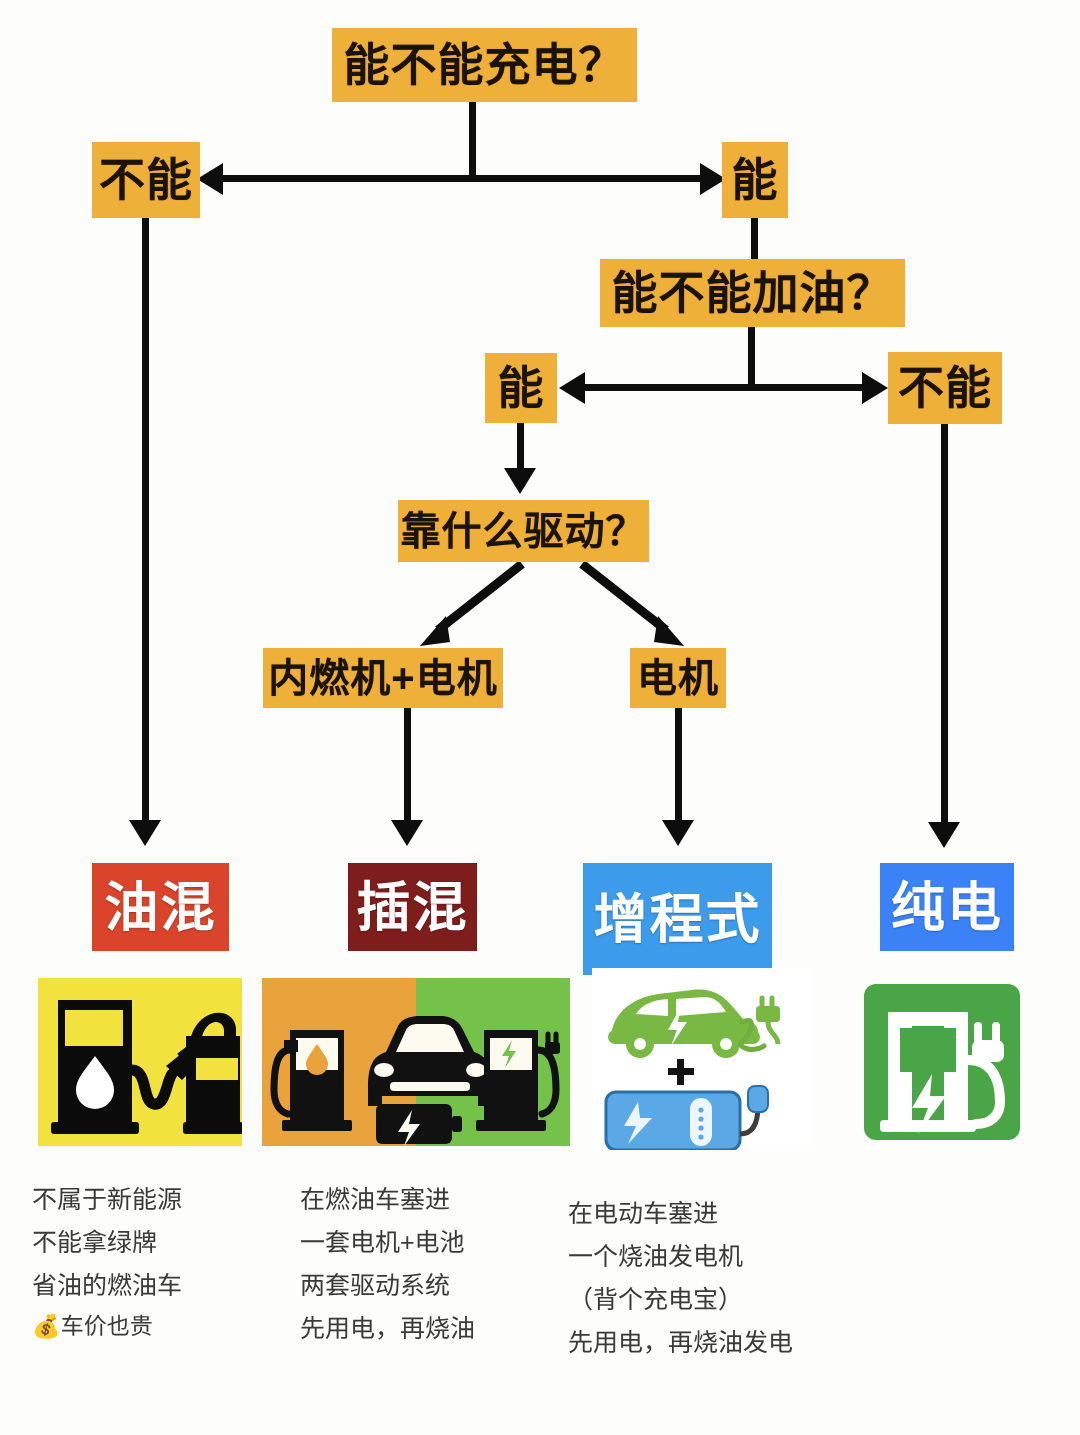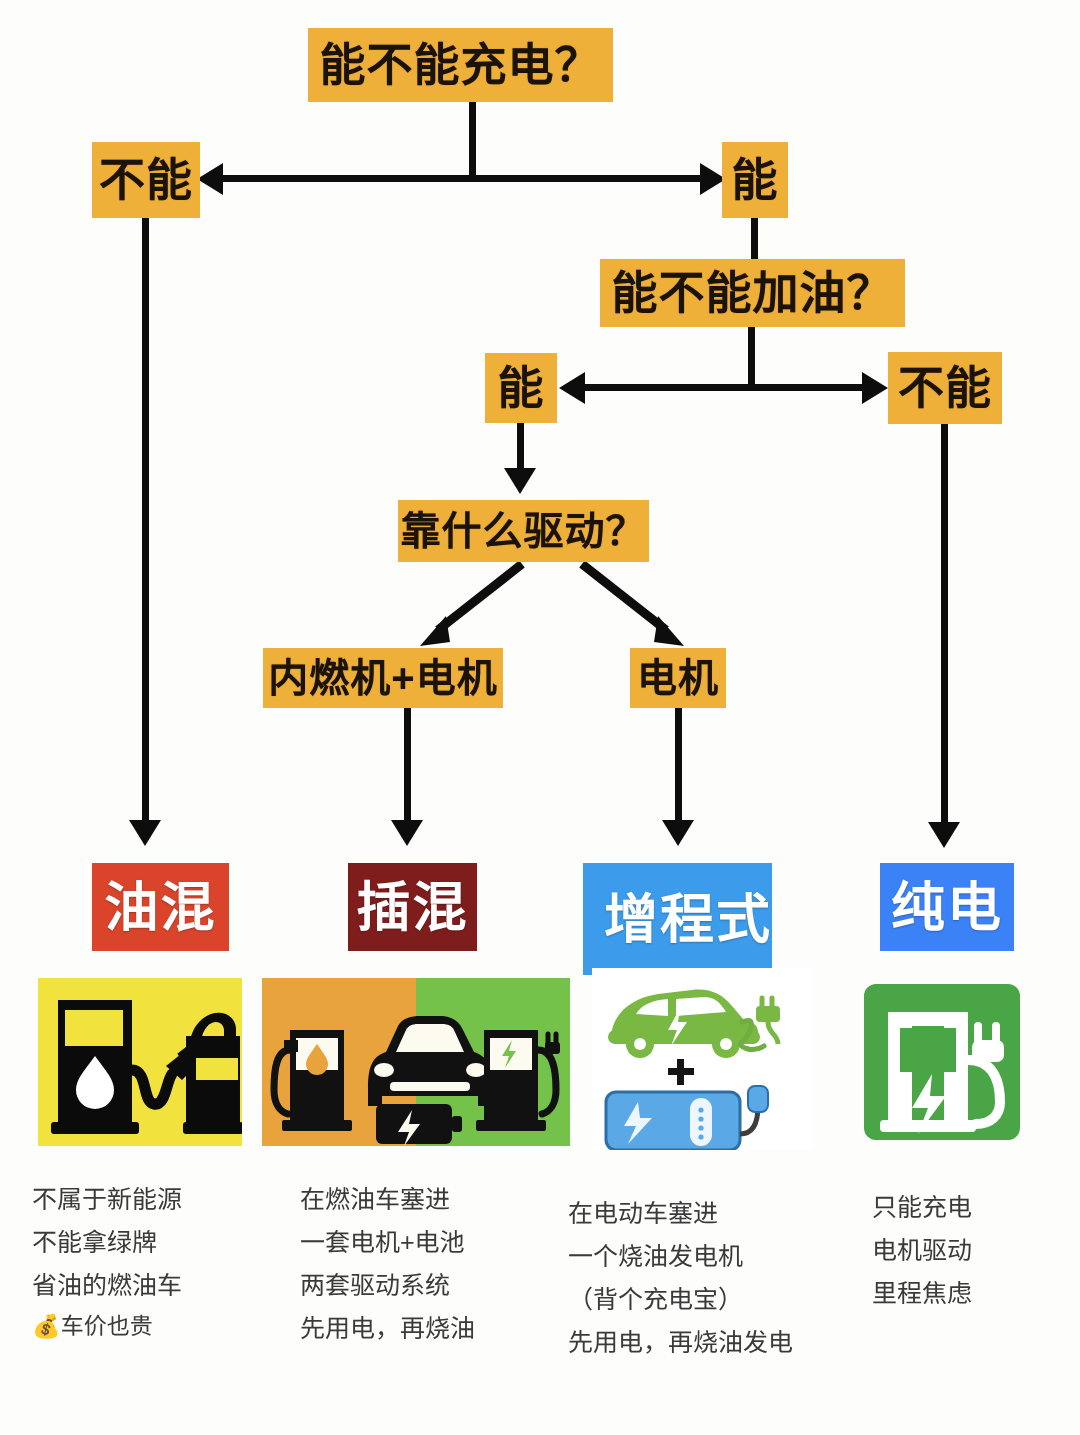--- a/index.html
+++ b/index.html
@@ -105,21 +105,21 @@
     z-index: 5;
   }
   .caption div { white-space: nowrap; }
   .moneybag { font-size: 23px; }
 </style>
 </head>
 <body>
 
 <div id="canvas">
 
-  <div class="fbox q" style="left:308px; top:28px; width:305px; height:74px;">
+  <div class="fbox q" style="left:332px; top:28px; width:305px; height:74px;">
     <span>能不能充电？</span>
   </div>
 
   <div class="vline" style="left:469px; top:102px; width:7px; height:76px;"></div>
 
   <div class="hline" style="left:213px; top:175px; width:505px; height:7px;"></div>
   <div class="arrow left" style="left:197px; top:163px;"></div>
   <div class="arrow right" style="left:700px; top:163px;"></div>
 
   <div class="fbox opt" style="left:92px; top:142px; width:108px; height:76px;">
@@ -188,21 +188,21 @@
   <div class="arrow down" style="left:662px; top:820px;"></div>
 
   <div class="rbox" style="left:92px; top:863px; width:137px; height:88px; background:#d9442b;">
     <span>油混</span>
   </div>
 
   <div class="rbox" style="left:348px; top:863px; width:129px; height:88px; background:#7f1d1d;">
     <span>插混</span>
   </div>
 
-  <div class="rbox" style="left:583px; top:863px; width:189px; height:112px; background:#3c9bea;justify-content:flex-end;">
+  <div class="rbox" style="left:583px; top:863px; width:189px; height:112px; background:#3c9bea;">
     <span>增程式</span>
   </div>
 
   <div class="rbox" style="left:880px; top:863px; width:134px; height:88px; background:#3b82f6;">
     <span>纯电</span>
   </div>
 
   <div class="ill" style="left:38px; top:978px; width:204px; height:168px;">
     <svg viewBox="0 0 204 168">
       <rect x="0" y="0" width="204" height="168" fill="#f2e23e"></rect>
@@ -326,19 +326,14 @@
     <div>先用电，再烧油</div>
   </div>
 
   <div class="caption" style="left:568px; top:1192px; width:282px;">
     <div>在电动车塞进</div>
     <div>一个烧油发电机</div>
     <div>（背个充电宝）</div>
     <div>先用电，再烧油发电</div>
   </div>
 
-  <div class="caption" style="left:872px; top:1186px; width:180px;">
-    <div>只能充电</div>
-    <div>电机驱动</div>
-    <div>里程焦虑</div>
-  </div>
 
 </div>
 
 </body></html>

